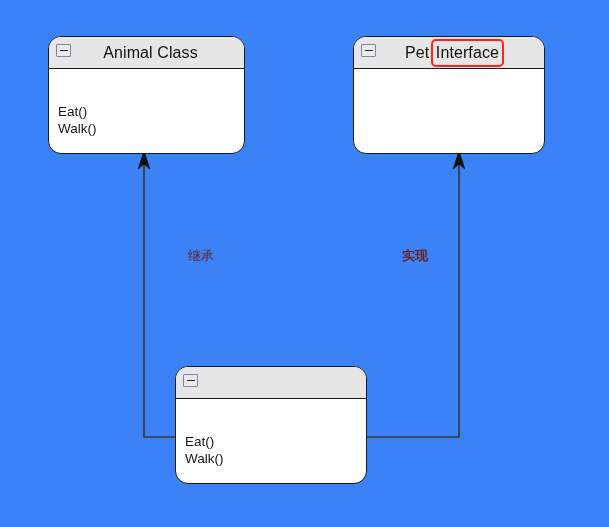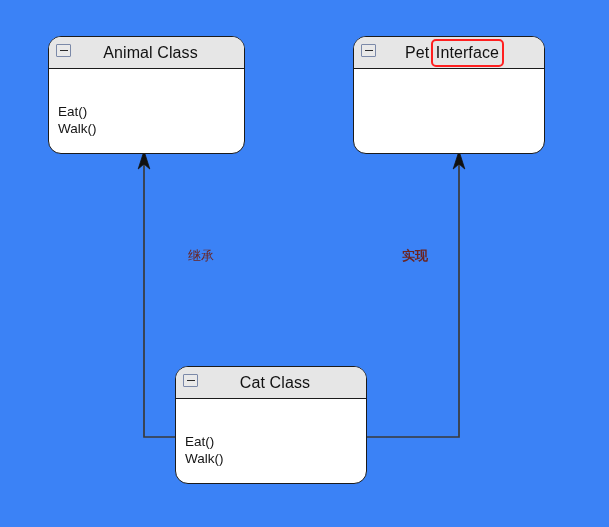--- a/index.html
+++ b/index.html
@@ -142,21 +142,20 @@
       </span>
       <span class="uml-title"><span>Pet </span><span class="hl">Interface</span></span>
     </div>
   </div>
 
   <div class="uml-box" style="left:175px; top:366px; width:192px; height:118px;">
     <div class="uml-header">
       <span class="collapse-icon">
         <span class="bar"></span>
       </span>
-      <span class="uml-title">Cat Class</span>
     </div>
     <div class="uml-body">
       <div class="member">Eat()</div>
       <div class="member">Walk()</div>
     </div>
   </div>
 
   <div class="edge-label" style="left:176px; top:247px;margin-left:12px;">继承</div>
   <div class="edge-label" style="left:402px; top:247px;font-weight:bold;">实现</div>
 

